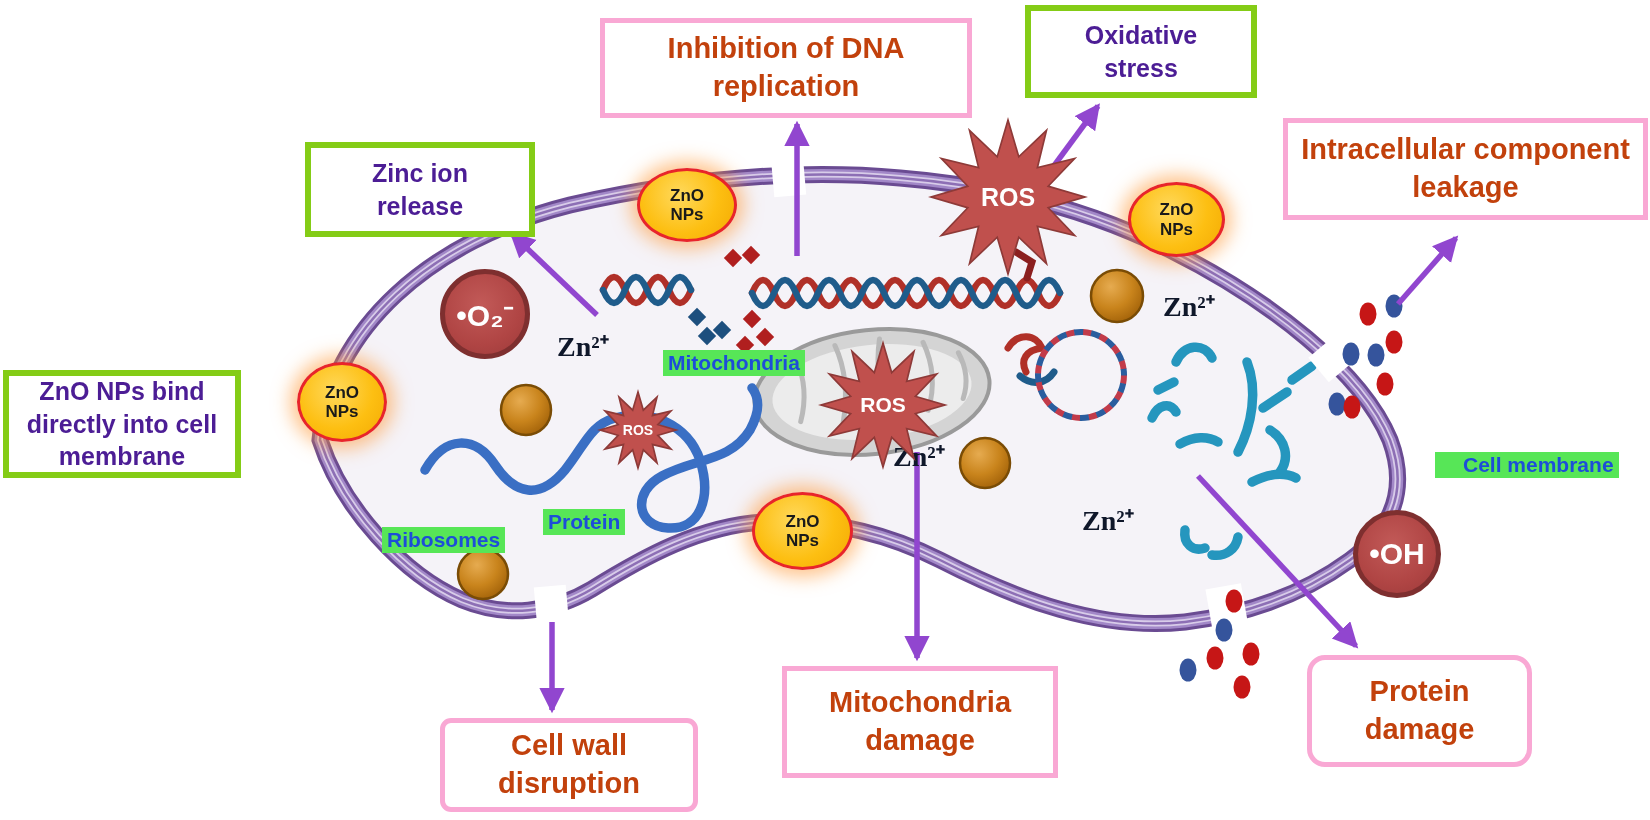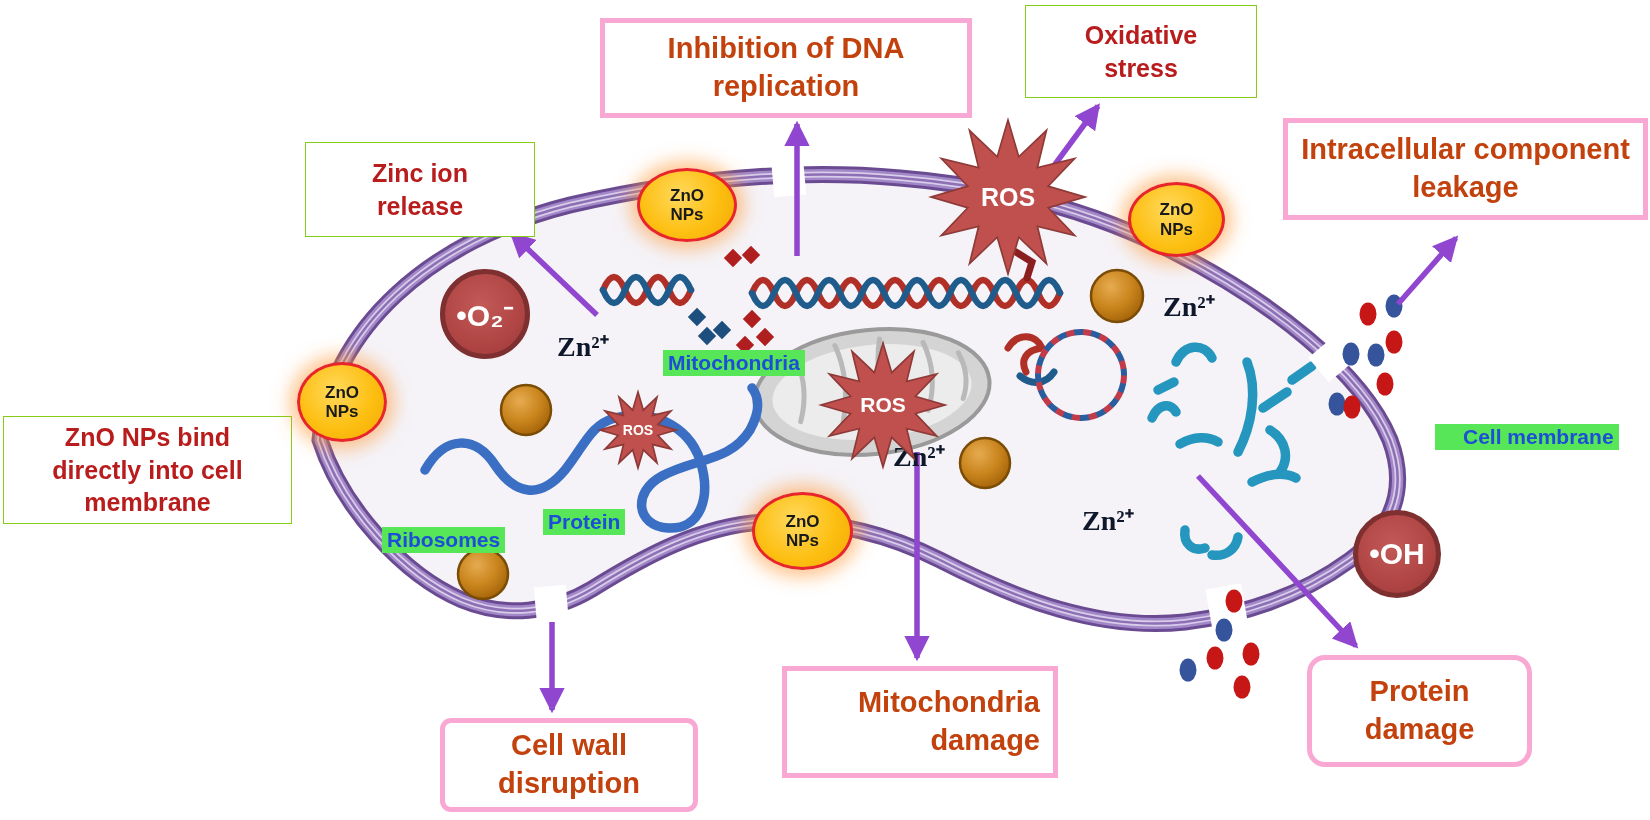--- a/index.html
+++ b/index.html
@@ -3,21 +3,21 @@
 <meta charset="utf-8">
 <style>
   * { box-sizing: border-box; margin: 0; padding: 0; }
   body { background: #ffffff; font-family: "Liberation Sans", sans-serif; }
   .canvas { position: relative; width: 1650px; height: 820px; background: #ffffff; overflow: hidden; }
   svg.scene { position: absolute; left: 0; top: 0; }
 
   .callout { position: absolute; background: #ffffff; display: flex; align-items: center; justify-content: center;
              text-align: center; font-weight: 700; line-height: 1.3; }
   .callout.pink  { border: 5px solid #f9a8d4; color: #c2410c; font-size: 29px; }
-  .callout.green { border: 1px solid #84cc16; color: #b91c1c; font-size: 25px; }
+  .callout.green { border: 6px solid #84cc16; color: #4c1d95; font-size: 25px; }
   .callout .inner { display: inline-block; }
 
   .hl { position: absolute; background: #57e657; color: #1d4ed8; font-weight: 700; font-size: 21px;
         padding: 1px 5px; white-space: nowrap; }
 
   .zn { position: absolute; color: #0f172a; font-family: "Liberation Serif", serif; font-weight: 700;
         font-size: 28px; white-space: nowrap; }
 
   .radical { position: absolute; border-radius: 50%;
              background: radial-gradient(circle at 45% 38%, #c25a58 0%, #b04544 60%, #9c3a3a 100%);
@@ -164,37 +164,37 @@
   </div>
   <div class="callout green" style="left:1025px;top:5px;width:232px;height:93px;">
     <span class="inner" style="max-width:150px;">Oxidative stress</span>
   </div>
   <div class="callout green" style="left:305px;top:142px;width:230px;height:95px;">
     <span class="inner" style="max-width:130px;">Zinc ion release</span>
   </div>
   <div class="callout pink" style="left:1283px;top:118px;width:365px;height:102px;">
     <span class="inner" style="max-width:330px;">Intracellular component leakage</span>
   </div>
-  <div class="callout green" style="left:3px;top:370px;width:289px;height:108px;margin-top:46px;">
+  <div class="callout green" style="left:3px;top:370px;width:238px;height:108px;">
     <span class="inner" style="max-width:235px;">ZnO NPs bind directly into cell membrane</span>
   </div>
   <div class="callout pink" style="left:440px;top:718px;width:258px;height:94px;border-radius:11px;">
     <span class="inner" style="max-width:180px;">Cell wall disruption</span>
   </div>
   <div class="callout pink" style="left:782px;top:666px;width:276px;height:112px;">
-    <span class="inner" style="max-width:240px;text-align:right;">Mitochondria damage</span>
+    <span class="inner" style="max-width:240px;">Mitochondria damage</span>
   </div>
   <div class="callout pink" style="left:1307px;top:655px;width:225px;height:112px;border-radius:18px;">
     <span class="inner" style="max-width:160px;">Protein damage</span>
   </div>
 
   <div class="hl" style="left:663px;top:350px;">Mitochondria</div>
   <div class="hl" style="left:382px;top:527px;">Ribosomes</div>
   <div class="hl" style="left:543px;top:509px;">Protein</div>
-  <div class="hl" style="left:1435px;top:424px;padding-left:28px;">Cell membrane</div>
+  <div class="hl" style="left:1435px;top:452px;padding-left:28px;">Cell membrane</div>
 
   <div class="zn" style="left:557px;top:326px;">Zn²⁺</div>
   <div class="zn" style="left:1163px;top:286px;">Zn²⁺</div>
   <div class="zn" style="left:893px;top:436px;">Zn²⁺</div>
   <div class="zn" style="left:1082px;top:500px;">Zn²⁺</div>
 
   <div class="radical" style="left:440px;top:269px;width:90px;height:90px;font-size:30px;">
     <span>•O₂⁻</span>
   </div>
   <div class="radical" style="left:1353px;top:510px;width:88px;height:88px;font-size:30px;">

